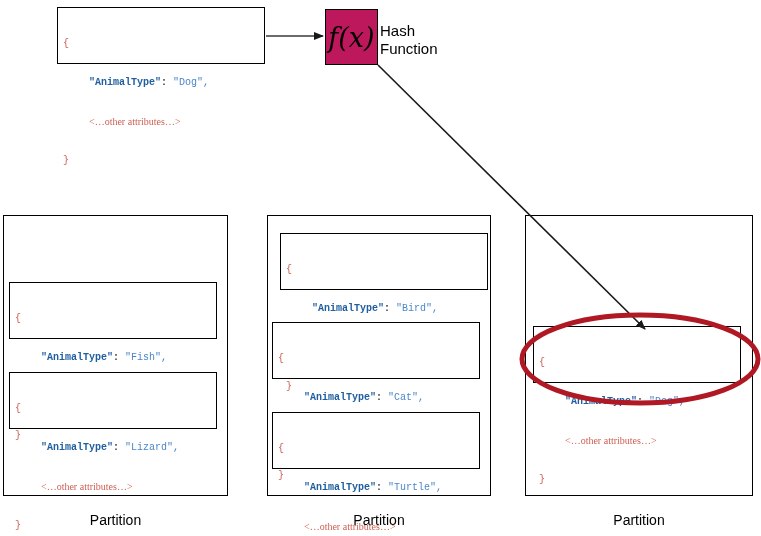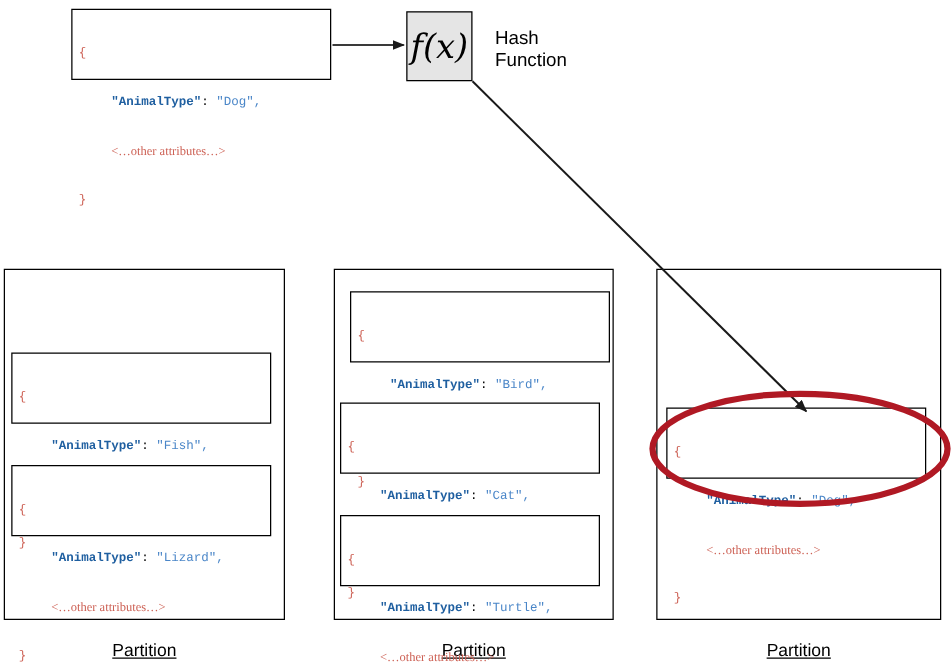--- a/index.html
+++ b/index.html
@@ -35,21 +35,21 @@
   .json-box .val     { color: #4A86C8; }
   .json-box .attrs   { color: #CD6155; font-family: Liberation Serif, serif; }
   .json-line { display: block; }
   .indent { padding-left: 26px; }
 
   
   .fx-box {
     position: absolute;
     box-sizing: border-box;
     border: 1.5px solid #000000;
-    background: #e5e5e5;
+    background: #be185d;
     display: flex;
     align-items: center;
     justify-content: center;
     font-family: "DejaVu Serif", serif;
     font-style: italic;
     font-size: 27px;
     color: #000000;
     z-index: 4;
   }
   .fx-label {
@@ -68,21 +68,20 @@
     border: 1.5px solid #000000;
     background: #ffffff;
     z-index: 1;
   }
   .partition-label {
     position: absolute;
     font-size: 14px;
     color: #000000;
     text-align: center;
     z-index: 2;
-    text-decoration: underline;
   }
 
   
   svg.overlay {
     position: absolute;
     left: 0;
     top: 0;
     width: 761px;
     height: 536px;
     z-index: 5;
@@ -97,21 +96,21 @@
   <div class="json-box" style="left:57px; top:7px; width:208px; height:57px;">
     <span class="json-line brace">{</span>
     <span class="json-line indent"><span class="key">"AnimalType"</span><span class="punct">:</span> <span class="val">"Dog",</span></span>
     <span class="json-line indent attrs">&lt;…other attributes…&gt;</span>
     <span class="json-line brace">}</span>
   </div>
 
   <div class="fx-box" style="left:325px; top:9px; width:53px; height:56px;">
     <span>f(x)</span>
   </div>
-  <div class="fx-label" style="left:396px; top:22px;">Hash
+  <div class="fx-label" style="left:380px; top:22px;">Hash
 Function</div>
 
   <div class="partition-box" style="left:3px; top:215px; width:225px; height:281px;"></div>
 
   <div class="json-box" style="left:9px; top:282px; width:208px; height:57px;">
     <span class="json-line brace">{</span>
     <span class="json-line indent"><span class="key">"AnimalType"</span><span class="punct">:</span> <span class="val">"Fish",</span></span>
     <span class="json-line indent attrs">&lt;…other attributes…&gt;</span>
     <span class="json-line brace">}</span>
   </div>

